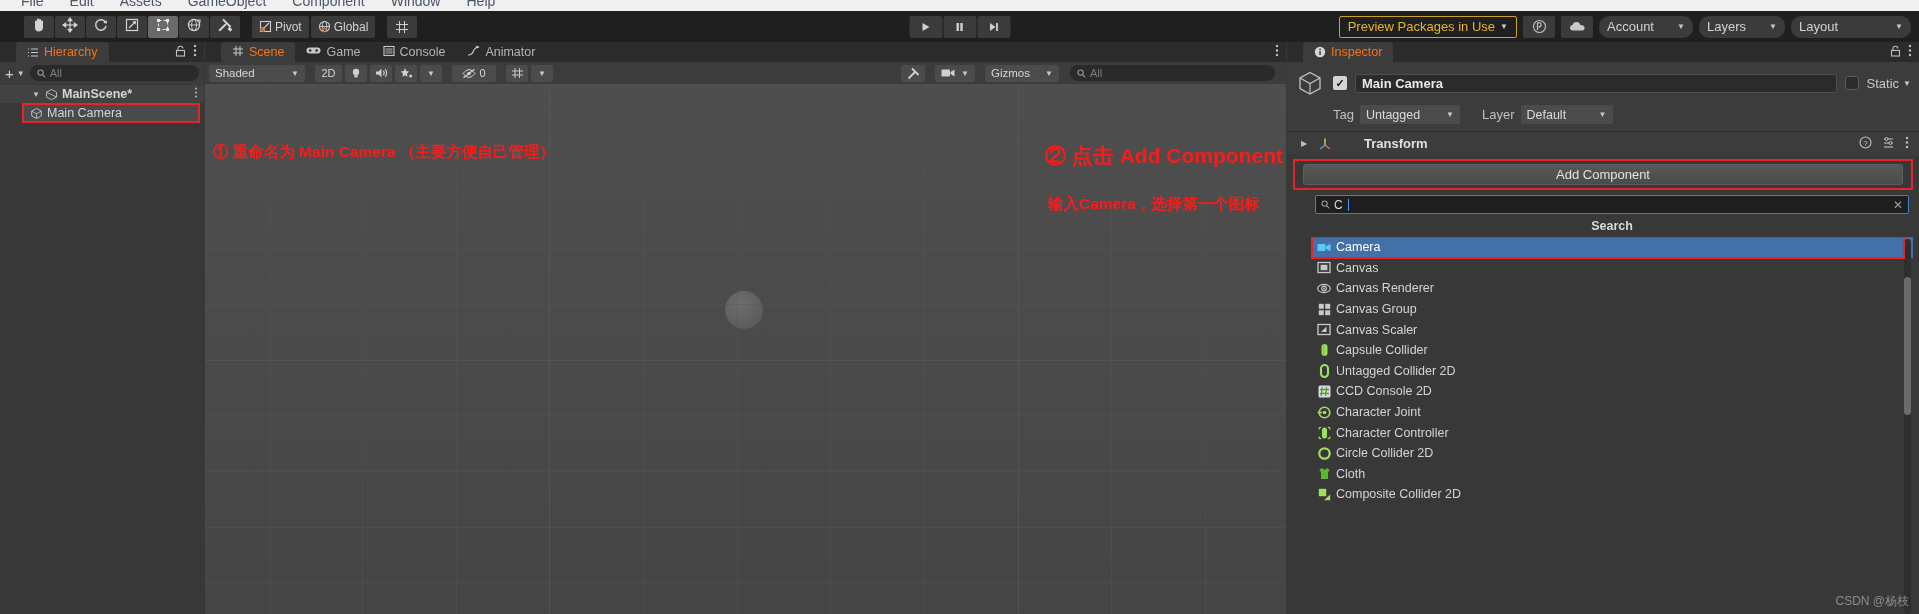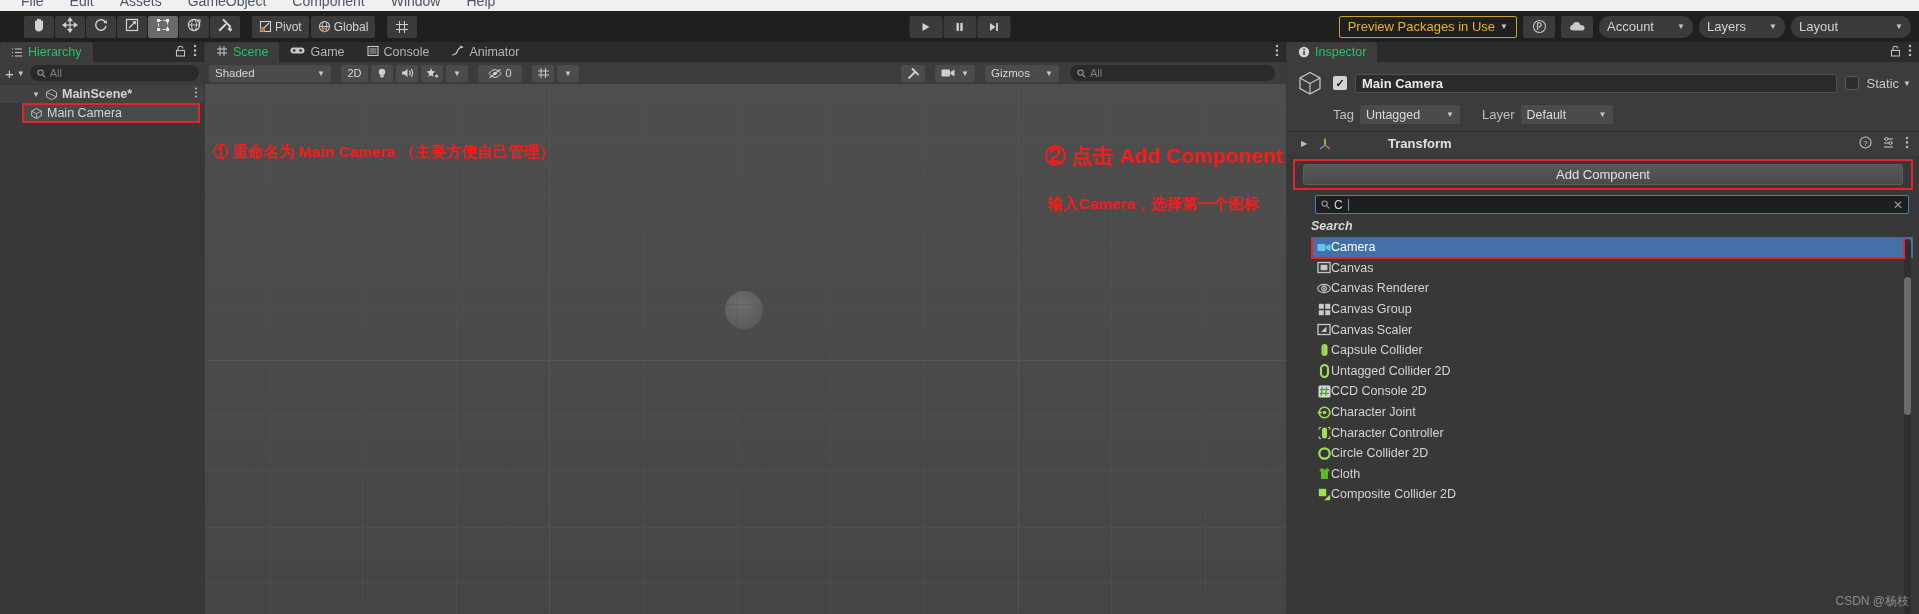--- a/index.html
+++ b/index.html
@@ -57,21 +57,21 @@
 
   
   .panel-tabbar {
     height: 20px; background: #2b2b2b; display: flex; align-items: stretch;
     position: relative;
   }
   .ptab {
     display: flex; align-items: center; gap: 5px; padding: 0 11px;
     font-size: 12.5px; color: #b4b4b4; cursor: pointer;
   }
-  .ptab.active { background: #3c3c3c; color: #22c55e; border-top-left-radius:3px; border-top-right-radius:3px;}
+  .ptab.active { background: #3c3c3c; color: #f97316; border-top-left-radius:3px; border-top-right-radius:3px;margin-left:16px;}
   .tabbar-right { margin-left: auto; display: flex; align-items: center; gap: 7px; padding-right: 7px; }
 
   
   .hierarchy {
     position: absolute; left: 0; top: 42px; width: 204px; height: 572px;
     background: #383838; display: flex; flex-direction: column;
   }
   .hier-toolbar {
     height: 22px; background: #3c3c3c; display: flex; align-items: center;
     padding: 0 5px; gap: 5px;
@@ -160,21 +160,21 @@
   .fld-lbl { font-size: 13px; color: #c0c0c0; }
   .mini-dd {
     height: 19px; background: #4b4b4b; border-radius: 2px; color: #dadada;
     font-size: 12.5px; display: flex; align-items: center; padding: 0 6px;
     gap: 14px; cursor: pointer;
   }
   .transform-row {
     height: 24px; background: #3c3c3c; border-top: 1px solid #2d2d2d;
     display: flex; align-items: center; padding: 0 10px; gap: 8px; flex-shrink: 0;
   }
-  .tr-title { font-size: 13px; font-weight: bold; color: #e0e0e0; margin-left: 48px; }
+  .tr-title { font-size: 13px; font-weight: bold; color: #e0e0e0; margin-left: 24px; }
   .tr-icons { margin-left: auto; display: flex; align-items: center; gap: 10px; color: #c2c2c2; font-size: 12px; }
   .addcomp-wrap {
     border: 2px solid #e8222a; margin: 4px 6px 0 6px; padding: 3px 8px;
     flex-shrink: 0; background: #383838;
   }
   .addcomp-btn {
     height: 21px; background: linear-gradient(to bottom,#585858,#4b4b4b);
     border: 1px solid #5e5e5e; border-radius: 3px;
     display: flex; align-items: center; justify-content: center;
     font-size: 13px; color: #e2e2e2; cursor: pointer;
@@ -185,27 +185,26 @@
   }
   .comp-search {
     height: 19px; margin: 2px 4px 0 4px; background: #1e1e1e;
     border: 1px solid #3b7fd4; border-radius: 2px;
     display: flex; align-items: center; padding: 0 5px; gap: 4px;
     font-size: 12px; color: #d8d8d8;
   }
   .caret-text { display:inline-block; width:1px; height:12px; background:#4d9bf5; margin-left:1px;}
   .comp-search .xbtn { margin-left: auto; color: #9a9a9a; font-size: 12px; cursor: pointer; }
   .comp-searchlabel {
-    font-size: 12.5px; font-weight: bold; color: #d8d8d8;
+    text-align: center; font-size: 12.5px; font-weight: bold; color: #d8d8d8;
     padding: 5px 0 4px 0;
-    font-style: italic;
   }
   .comp-list { flex: 1; overflow: hidden; position: relative; background: #383838; }
   .comp-item {
-    height: 20.6px; display: flex; align-items: center; 
+    height: 20.6px; display: flex; align-items: center; gap: 5px;
     padding-left: 6px; font-size: 12.5px; color: #d4d4d4; cursor: pointer;
   }
   .comp-item.selected { background: #4470a8; color: #ffffff; }
   .sel-outline {
     position: absolute; left: 0; right: 8px; border: 2px solid #e8222a;
     pointer-events: none;
   }
   .cicon { width: 14px; height: 14px; display:flex; align-items:center; justify-content:center; flex-shrink:0;}
   .scrollbar {
     position: absolute; right: 2px; width: 7px; background: #2e2e2e; border-radius: 4px;
@@ -488,21 +487,21 @@
           <svg width="4" height="13" viewBox="0 0 4 13">
               <circle cx="2" cy="2" r="1.2" fill="#c0c0c0"></circle>
               <circle cx="2" cy="6.5" r="1.2" fill="#c0c0c0"></circle>
               <circle cx="2" cy="11" r="1.2" fill="#c0c0c0"></circle>
             </svg>
         </span>
       </div>
     </div>
 
     <div class="scene-toolbar">
-      <div class="st-dd" style="width:122px">
+      <div class="st-dd" style="width:96px">
         <span>Shaded</span>
         <span class="caret" style="margin-left:auto">▼</span>
       </div>
       <div style="width:4px"></div>
       <div class="st-btn" style="width:27px">
         <span>2D</span>
       </div>
       <div class="st-btn">
         <svg width="12" height="12" viewBox="0 0 12 12">
             <circle cx="6" cy="5" r="3.2" fill="#d0d0d0"></circle>

